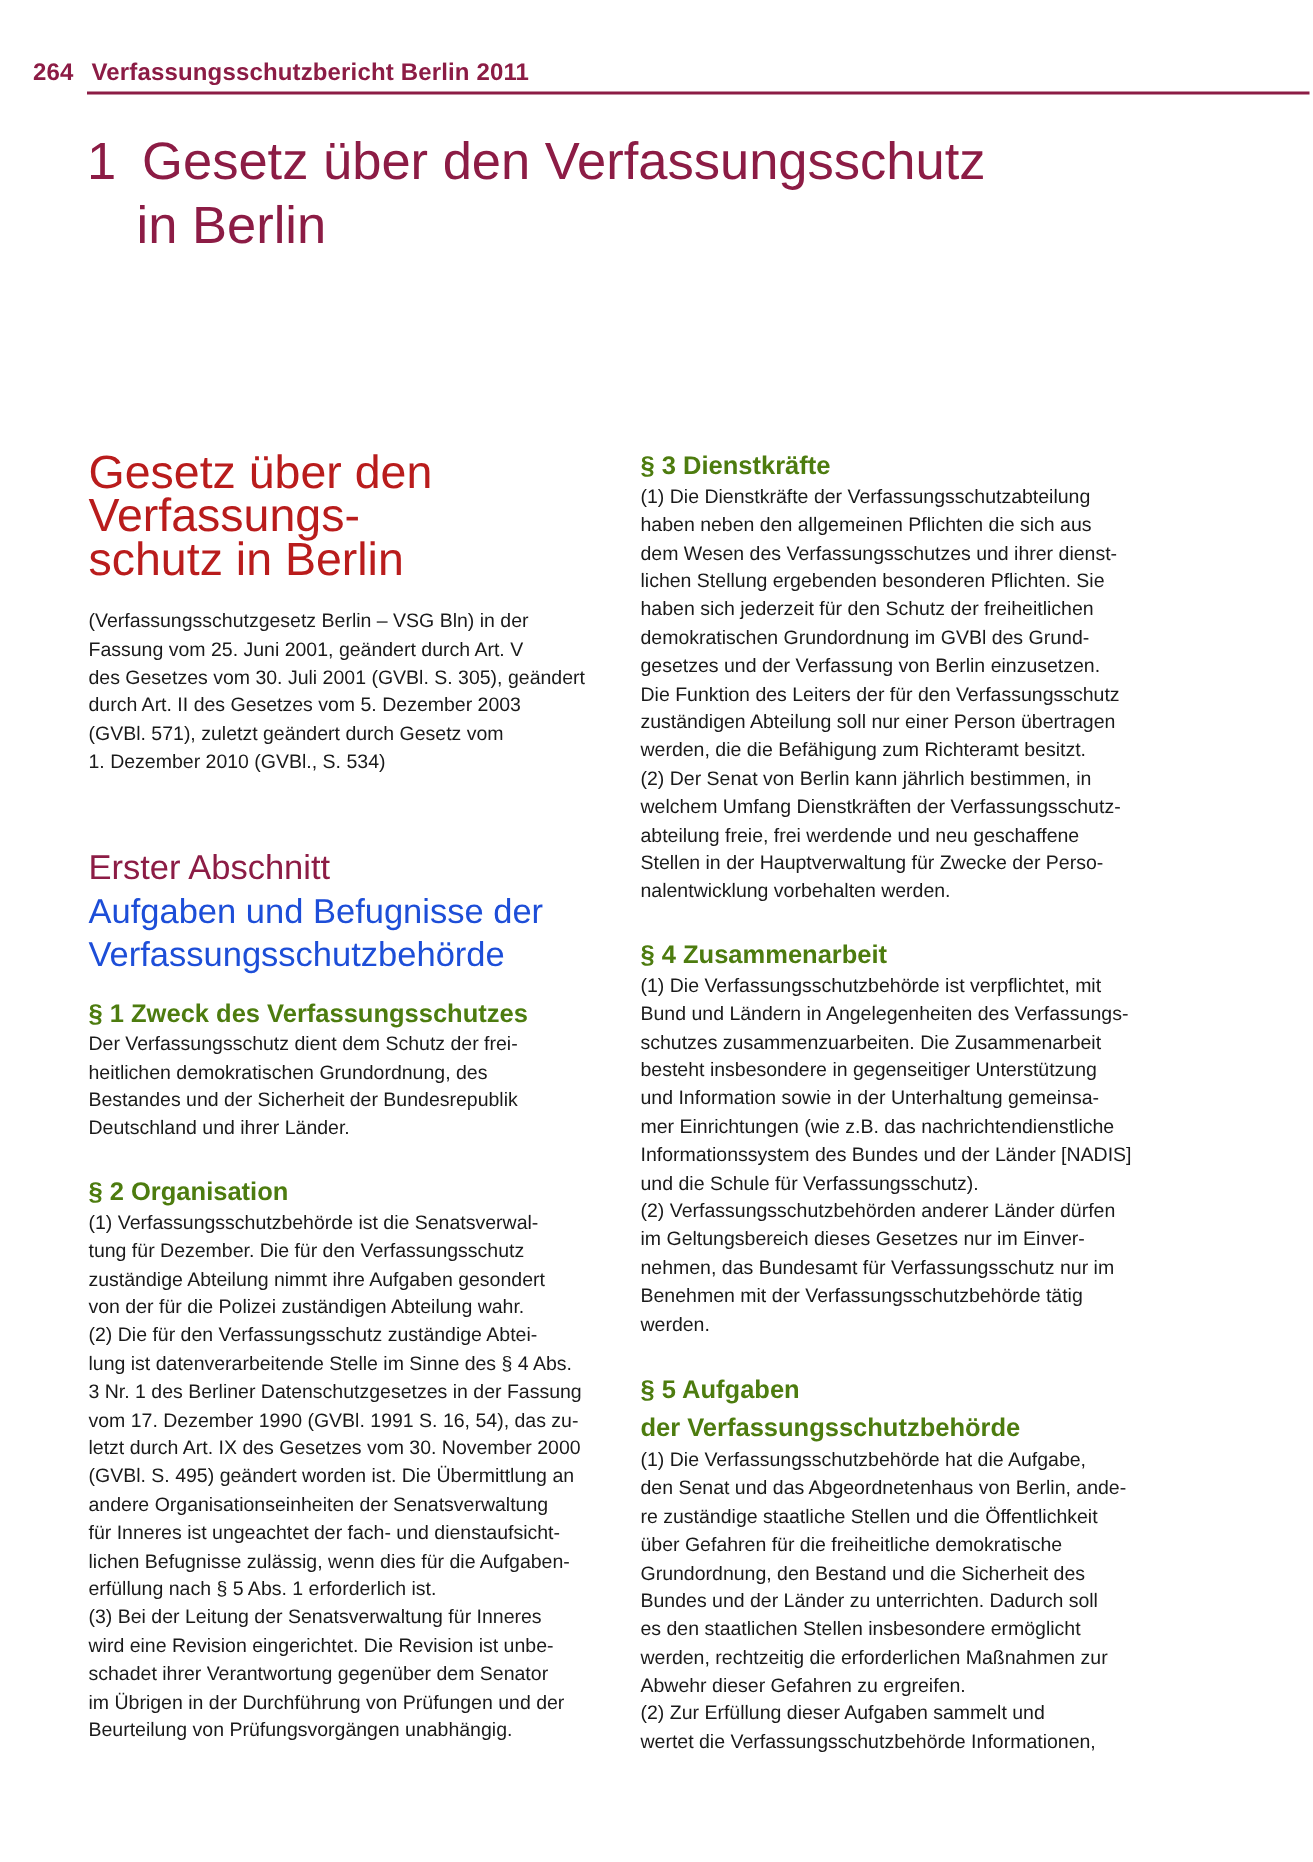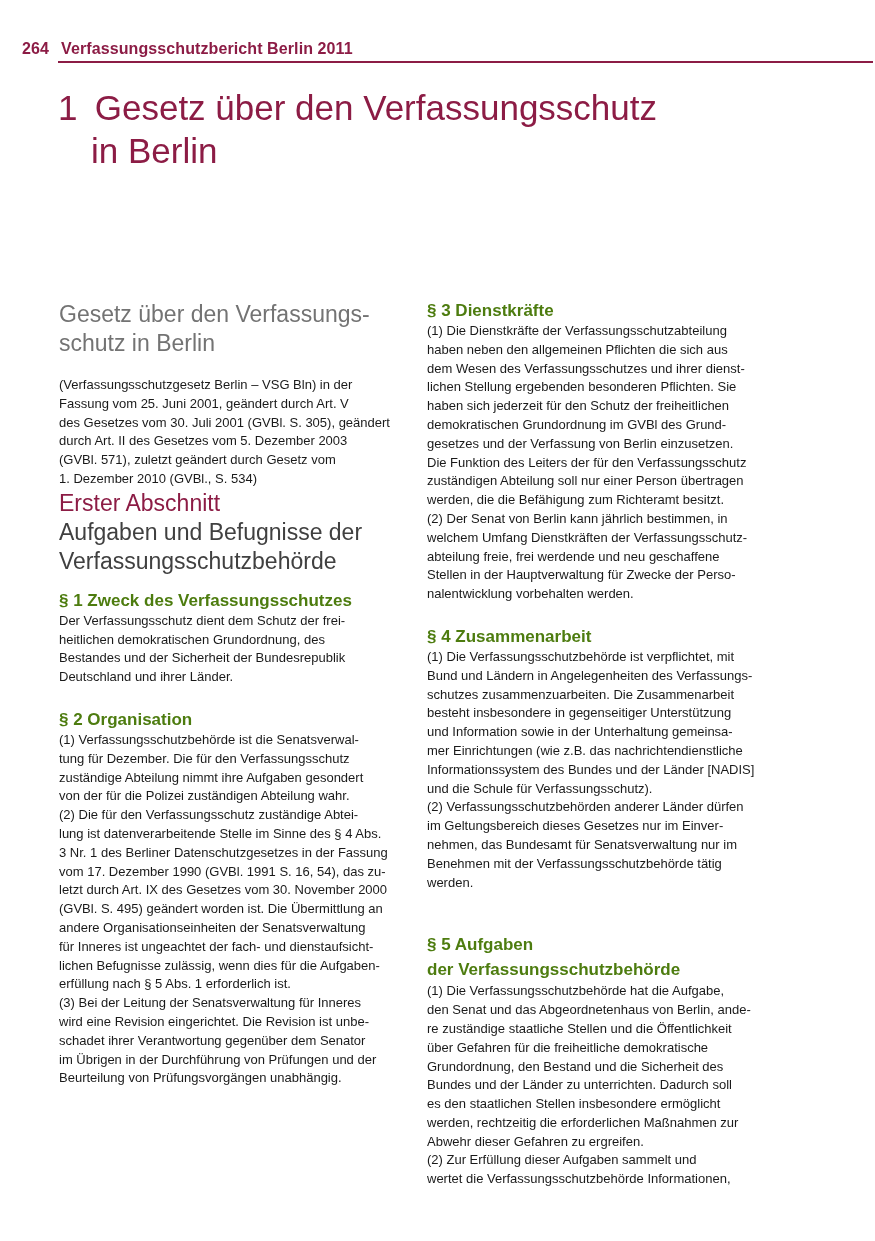--- a/index.html
+++ b/index.html
@@ -24,33 +24,33 @@
   }
   .chapter-title .num { display: inline-block; width: 27px; }
   .chapter-title .line2 { display: block; padding-left: 33px; }
 
   .col { position: absolute; width: 342px; }
   .col.left { left: 59px; top: 300px; }
   .col.right { left: 427px; top: 300px; }
 
   .law-title {
     font-family: "Liberation Sans", sans-serif;
-    font-size: 23px; line-height: 29px; color: #737373; margin: 0;
+    font-size: 31px; line-height: 29px; color: #b91c1c; margin: 0;
   }
   .para {
     font-family: "Liberation Sans", sans-serif;
     font-size: 13px; line-height: 18.8px; color: #1a1a1a; margin: 0;
   }
   .section-label {
     font-family: "Liberation Sans", sans-serif;
     font-size: 23px; line-height: 29px; color: #8c1c45; margin: 0;
   }
   .section-title {
     font-family: "Liberation Sans", sans-serif;
-    font-size: 23px; line-height: 29px; color: #404040; margin: 0;
+    font-size: 23px; line-height: 29px; color: #1d4ed8; margin: 0;
   }
   .para-heading {
     font-family: "Liberation Sans", sans-serif; font-weight: bold;
     font-size: 17px; line-height: 22px; color: #4d7c0f; margin: 0;
   }
 </style>
 </head>
 <body>
 
 <div class="running-head">
@@ -71,21 +71,21 @@
   </div>
   <div style="margin-top:18px;">
     <div class="para">(Verfassungsschutzgesetz Berlin – VSG Bln) in der</div>
     <div class="para">Fassung vom 25. Juni 2001, geändert durch Art. V</div>
     <div class="para">des Gesetzes vom 30. Juli 2001 (GVBl. S. 305), geändert</div>
     <div class="para">durch Art. II des Gesetzes vom 5. Dezember 2003</div>
     <div class="para">(GVBl. 571), zuletzt geändert durch Gesetz vom</div>
     <div class="para">1. Dezember 2010 (GVBl., S. 534)</div>
   </div>
 
-  <div style="">
+  <div style="margin-top:46px;">
     <div class="section-label">Erster Abschnitt</div>
     <div class="section-title">Aufgaben und Befugnisse der</div>
     <div class="section-title">Verfassungsschutzbehörde</div>
   </div>
 
   <div style="margin-top:14px;">
     <div class="para-heading">§ 1 Zweck des Verfassungsschutzes</div>
     <div class="para">Der Verfassungsschutz dient dem Schutz der frei-</div>
     <div class="para">heitlichen demokratischen Grundordnung, des</div>
     <div class="para">Bestandes und der Sicherheit der Bundesrepublik</div>
@@ -141,26 +141,26 @@
     <div class="para">(1)  Die Verfassungsschutzbehörde ist verpflichtet, mit</div>
     <div class="para">Bund und Ländern in Angelegenheiten des Verfassungs-</div>
     <div class="para">schutzes zusammenzuarbeiten. Die Zusammenarbeit</div>
     <div class="para">besteht insbesondere in gegenseitiger Unterstützung</div>
     <div class="para">und Information sowie in der Unterhaltung gemeinsa-</div>
     <div class="para">mer Einrichtungen (wie z.B. das nachrichtendienstliche</div>
     <div class="para">Informationssystem des Bundes und der Länder [NADIS]</div>
     <div class="para">und die Schule für Verfassungsschutz).</div>
     <div class="para">(2)  Verfassungsschutzbehörden anderer Länder dürfen</div>
     <div class="para">im Geltungsbereich dieses Gesetzes nur im Einver-</div>
-    <div class="para">nehmen, das Bundesamt für Senatsverwaltung nur im</div>
+    <div class="para">nehmen, das Bundesamt für Verfassungsschutz nur im</div>
     <div class="para">Benehmen mit der Verfassungsschutzbehörde tätig</div>
     <div class="para">werden.</div>
   </div>
 
-  <div style="margin-top:40px;">
+  <div style="margin-top:22px;">
     <div class="para-heading" style="line-height:25px;">§ 5 Aufgaben</div>
     <div class="para-heading" style="line-height:25px;">der Verfassungsschutzbehörde</div>
     <div class="para">(1)  Die Verfassungsschutzbehörde hat die Aufgabe,</div>
     <div class="para">den Senat und das Abgeordnetenhaus von Berlin, ande-</div>
     <div class="para">re zuständige staatliche Stellen und die Öffentlichkeit</div>
     <div class="para">über Gefahren für die freiheitliche demokratische</div>
     <div class="para">Grundordnung, den Bestand und die Sicherheit des</div>
     <div class="para">Bundes und der Länder zu unterrichten. Dadurch soll</div>
     <div class="para">es den staatlichen Stellen insbesondere ermöglicht</div>
     <div class="para">werden, rechtzeitig die erforderlichen Maßnahmen zur</div>

